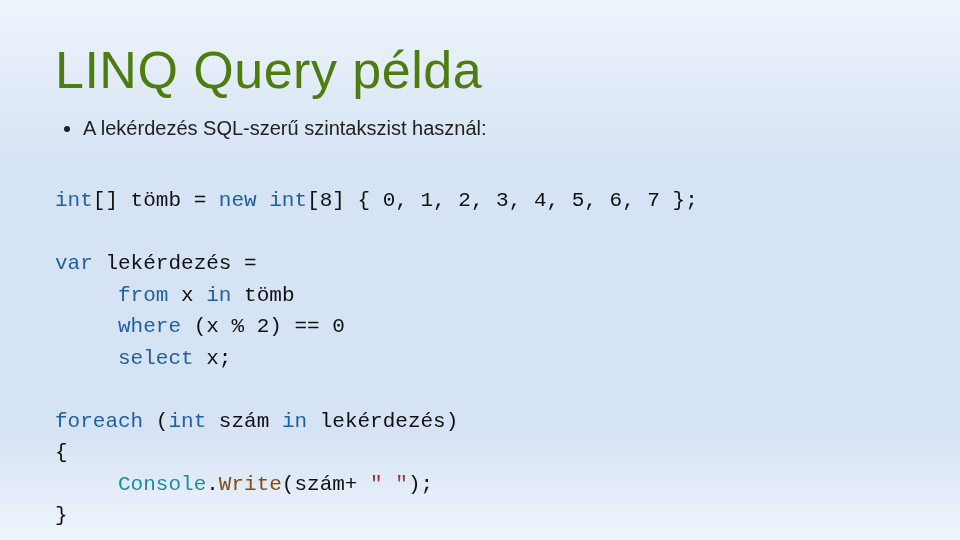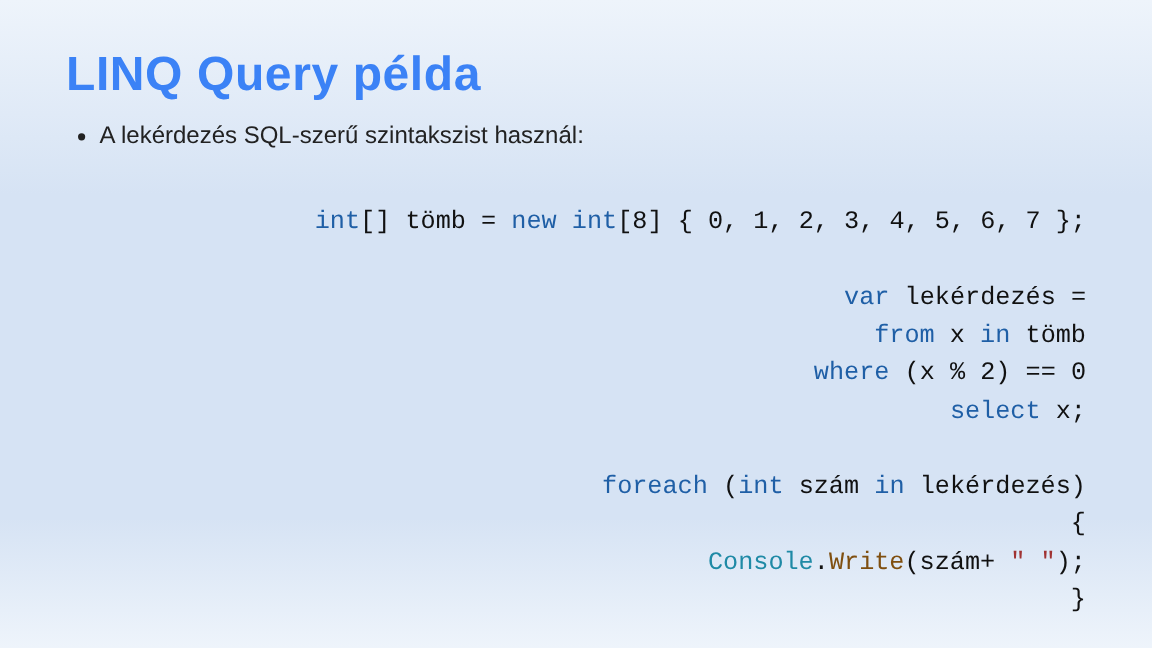--- a/index.html
+++ b/index.html
@@ -13,43 +13,42 @@
   body {
     background: linear-gradient(180deg, #eef4fb 0%, #d6e3f4 30%, #d6e3f4 80%, #eef4fb 100%);
   }
   .slide {
     padding: 40px 55px 20px 55px;
     box-sizing: border-box;
     width: 100%;
     height: 100%;
   }
   .title {
-    font-size: 40px;
-    font-weight: 700;
-    color: #3b82f6;
+    font-size: 52px;
+    font-weight: 400;
+    color: #4d7c0f;
     margin: 0 0 14px 0;
     letter-spacing: 0.5px;
   }
   .bullet-list {
     list-style: disc;
     padding-left: 28px;
     margin: 0 0 43px 0;
   }
   .bullet-item {
     font-size: 20px;
     color: #222;
     line-height: 1.4;
   }
   .code {
     font-family: Consolas, "Courier New", monospace;
     font-size: 21px;
     line-height: 1.5;
     white-space: pre;
     color: #111;
-    text-align: right;
   }
   .kw { color: #1f5fa6; }
   .cls { color: #1f8aa6; }
   .meth { color: #7f4f10; }
   .str { color: #a03333; }
 </style>
 </head>
 <body>
 
 <div class="slide">

